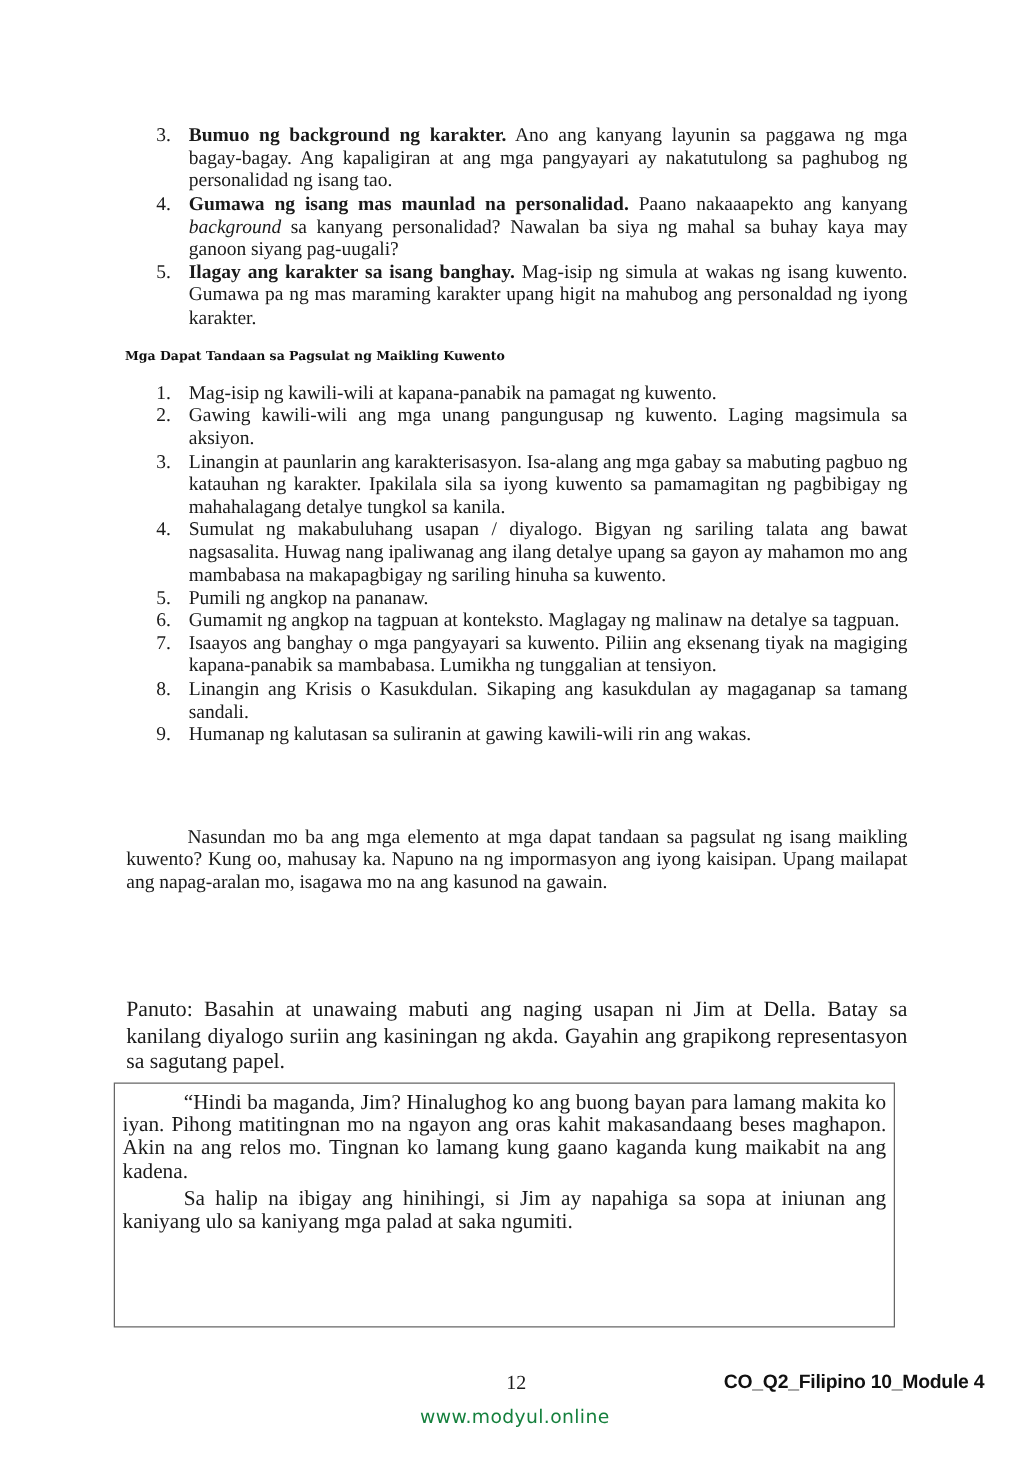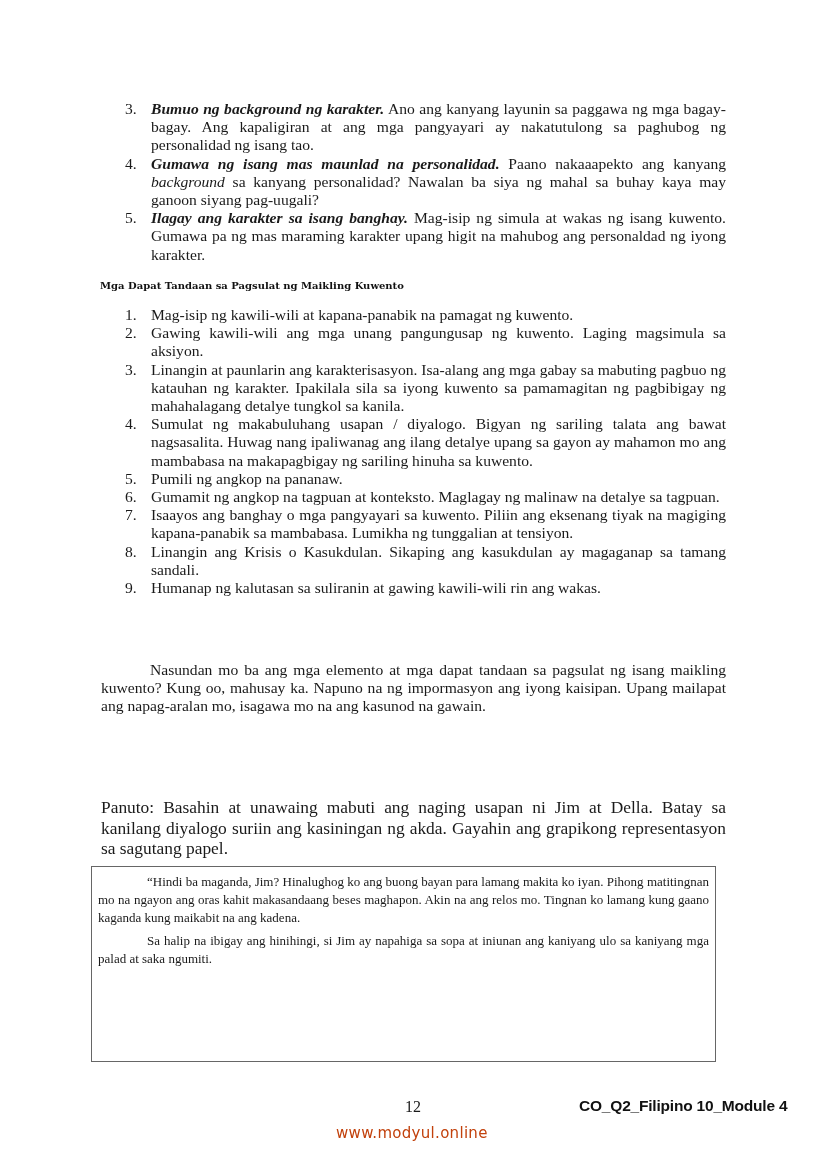--- a/index.html
+++ b/index.html
@@ -13,27 +13,27 @@
   #list-a { left: 125px; top: 100px; width: 601px; }
   #list-b { left: 125px; top: 306px; width: 601px; }
   .heading { position: absolute; font-family: "DejaVu Serif", serif; font-weight: bold; font-size: 10px; color: #111; }
   #h-tandaan { left: 100px; top: 280px; }
   #h-gawain { left: 100px; top: 772px; }
   .para { position: absolute; margin: 0; text-align: justify; font-size: 15.6px; line-height: 18.2px; }
   #p-nasundan { left: 101px; top: 661px; width: 625px; text-indent: 49px; }
   #p-panuto { left: 101px; top: 797px; width: 625px; font-size: 17.4px; line-height: 20.5px; }
   .box { position: absolute; left: 91px; top: 866px; width: 625px; height: 196px;
          border: 1.5px solid #666; box-sizing: border-box; padding: 6px 6px 0 6px; }
-  .box p { margin: 0 0 4px 0; text-align: justify; font-size: 13px; line-height: 18.2px; text-indent: 49px; }
+  .box p { margin: 0 0 4px 0; text-align: justify; font-size: 17px; line-height: 18.2px; text-indent: 49px; }
   .footer-num { position: absolute; left: 405px; top: 1098px; font-size: 16px; }
   .footer-code { position: absolute; left: 559px; top: 1097px; font-family: Liberation Sans, sans-serif;
                  font-weight: bold; font-size: 15.5px; color: #111; letter-spacing: -0.2px; margin-left: 20px; }
   .watermark { position: absolute; left: 336px; top: 1124px; font-family: "DejaVu Sans", sans-serif;
-               font-size: 15px; color: #c2410c; letter-spacing: 0.3px; }
-  b i, .bi { font-weight: bold; font-style: italic; }
+               font-size: 15px; color: #15803d; letter-spacing: 0.3px; }
+  b i, .bi { font-weight: bold; }
 </style>
 </head>
 <body>
 
 <div class="page serif">
 
   <ol class="steps serif" id="list-a">
     <li>
       <span class="num">3.</span>
       <span class="bi">Bumuo ng background ng karakter.</span><span> Ano ang kanyang layunin sa paggawa ng mga bagay-bagay. Ang kapaligiran at ang mga pangyayari ay nakatutulong sa paghubog ng personalidad ng isang tao.</span>

